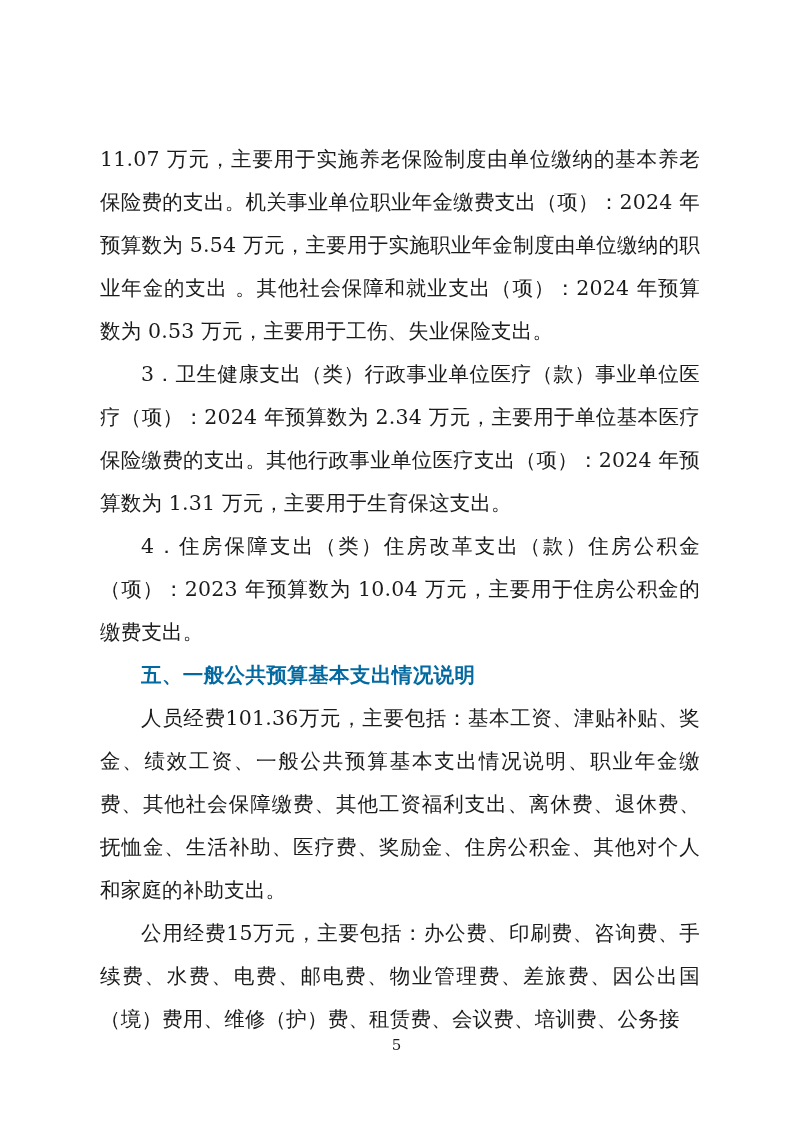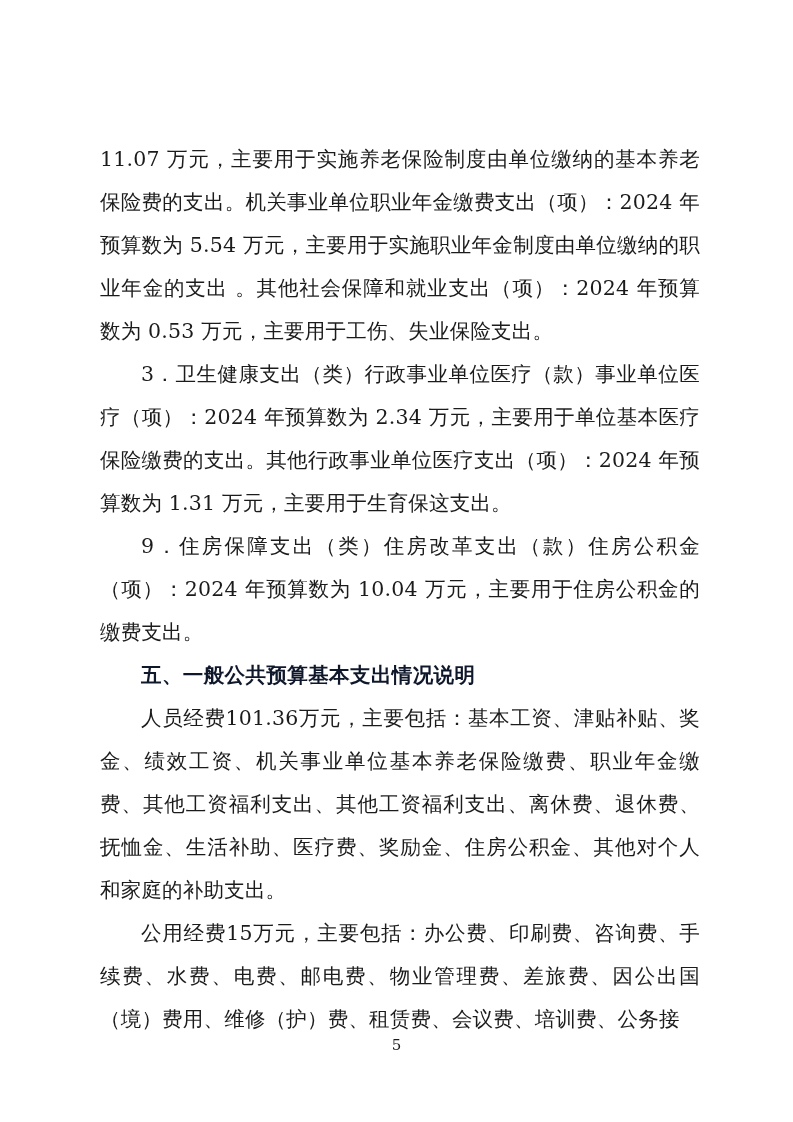--- a/index.html
+++ b/index.html
@@ -38,40 +38,40 @@
   }
   p.indent {
     text-indent: 41px;
   }
   p.heading {
     margin: 0;
     font-size: 20.5px;
     line-height: 43px;
     font-weight: bold;
     text-indent: 41px;
-    color: #0f172a;
+    color: #0369a1;
     letter-spacing: 0.4px;
   }
   .page-number {
     position: absolute;
     left: 0;
     right: 0;
     bottom: 68px;
     text-align: center;
     font-size: 15px;
     font-family: "DejaVu Serif", "Liberation Serif", serif;
     color: #1b1b1b;
   }
 </style>
 </head>
 <body>
 
 <div class="page">
   <div class="doc-body">
     <p class="para">11.07 万元，主要用于实施养老保险制度由单位缴纳的基本养老保险费的支出。机关事业单位职业年金缴费支出（项）：2024 年预算数为 5.54 万元，主要用于实施职业年金制度由单位缴纳的职业年金的支出 。其他社会保障和就业支出（项）：2024 年预算数为 0.53 万元，主要用于工伤、失业保险支出。</p>
     <p class="para indent">3．卫生健康支出（类）行政事业单位医疗（款）事业单位医疗（项）：2024 年预算数为 2.34 万元，主要用于单位基本医疗保险缴费的支出。其他行政事业单位医疗支出（项）：2024 年预算数为 1.31 万元，主要用于生育保这支出。</p>
-    <p class="para indent">9．住房保障支出（类）住房改革支出（款）住房公积金（项）：2024 年预算数为 10.04 万元，主要用于住房公积金的缴费支出。</p>
+    <p class="para indent">4．住房保障支出（类）住房改革支出（款）住房公积金（项）：2023 年预算数为 10.04 万元，主要用于住房公积金的缴费支出。</p>
     <p class="heading">五、一般公共预算基本支出情况说明</p>
-    <p class="para indent">人员经费101.36万元，主要包括：基本工资、津贴补贴、奖金、绩效工资、机关事业单位基本养老保险缴费、职业年金缴费、其他工资福利支出、其他工资福利支出、离休费、退休费、抚恤金、生活补助、医疗费、奖励金、住房公积金、其他对个人和家庭的补助支出。</p>
+    <p class="para indent">人员经费101.36万元，主要包括：基本工资、津贴补贴、奖金、绩效工资、一般公共预算基本支出情况说明、职业年金缴费、其他社会保障缴费、其他工资福利支出、离休费、退休费、抚恤金、生活补助、医疗费、奖励金、住房公积金、其他对个人和家庭的补助支出。</p>
     <p class="para indent">公用经费15万元，主要包括：办公费、印刷费、咨询费、手续费、水费、电费、邮电费、物业管理费、差旅费、因公出国（境）费用、维修（护）费、租赁费、会议费、培训费、公务接</p>
   </div>
   <div class="page-number">5</div>
 </div>
 
 </body></html>

